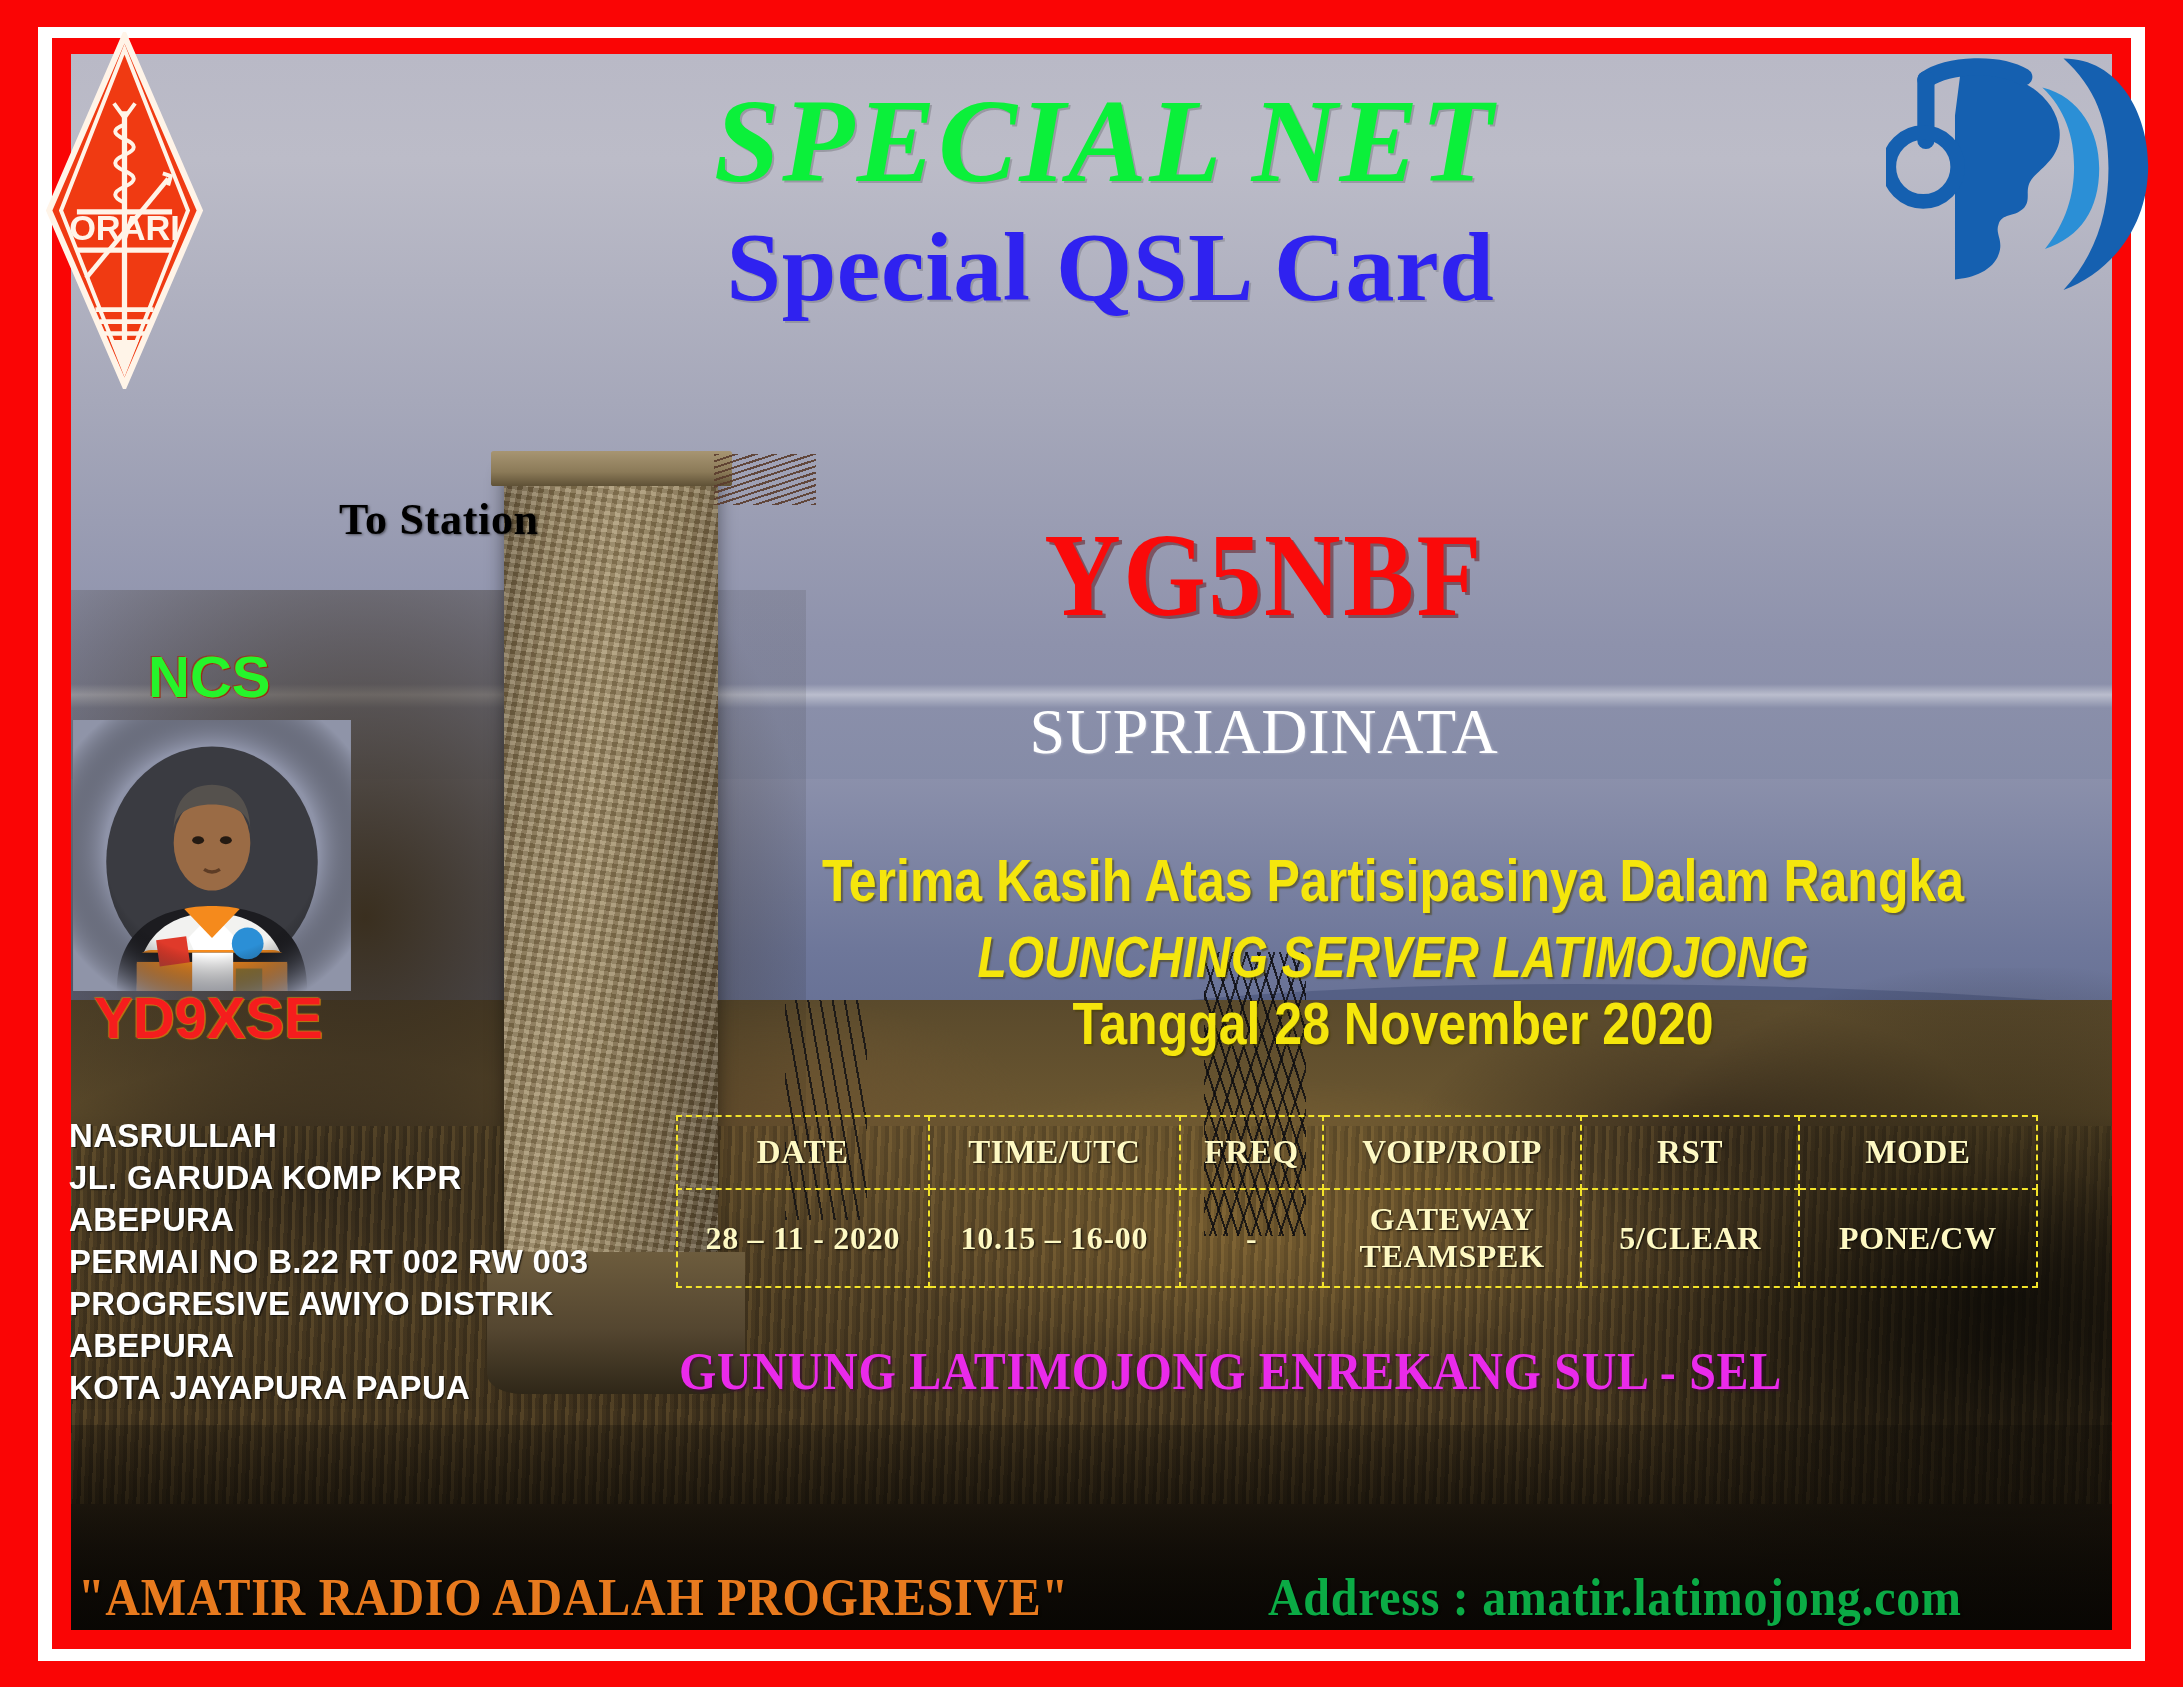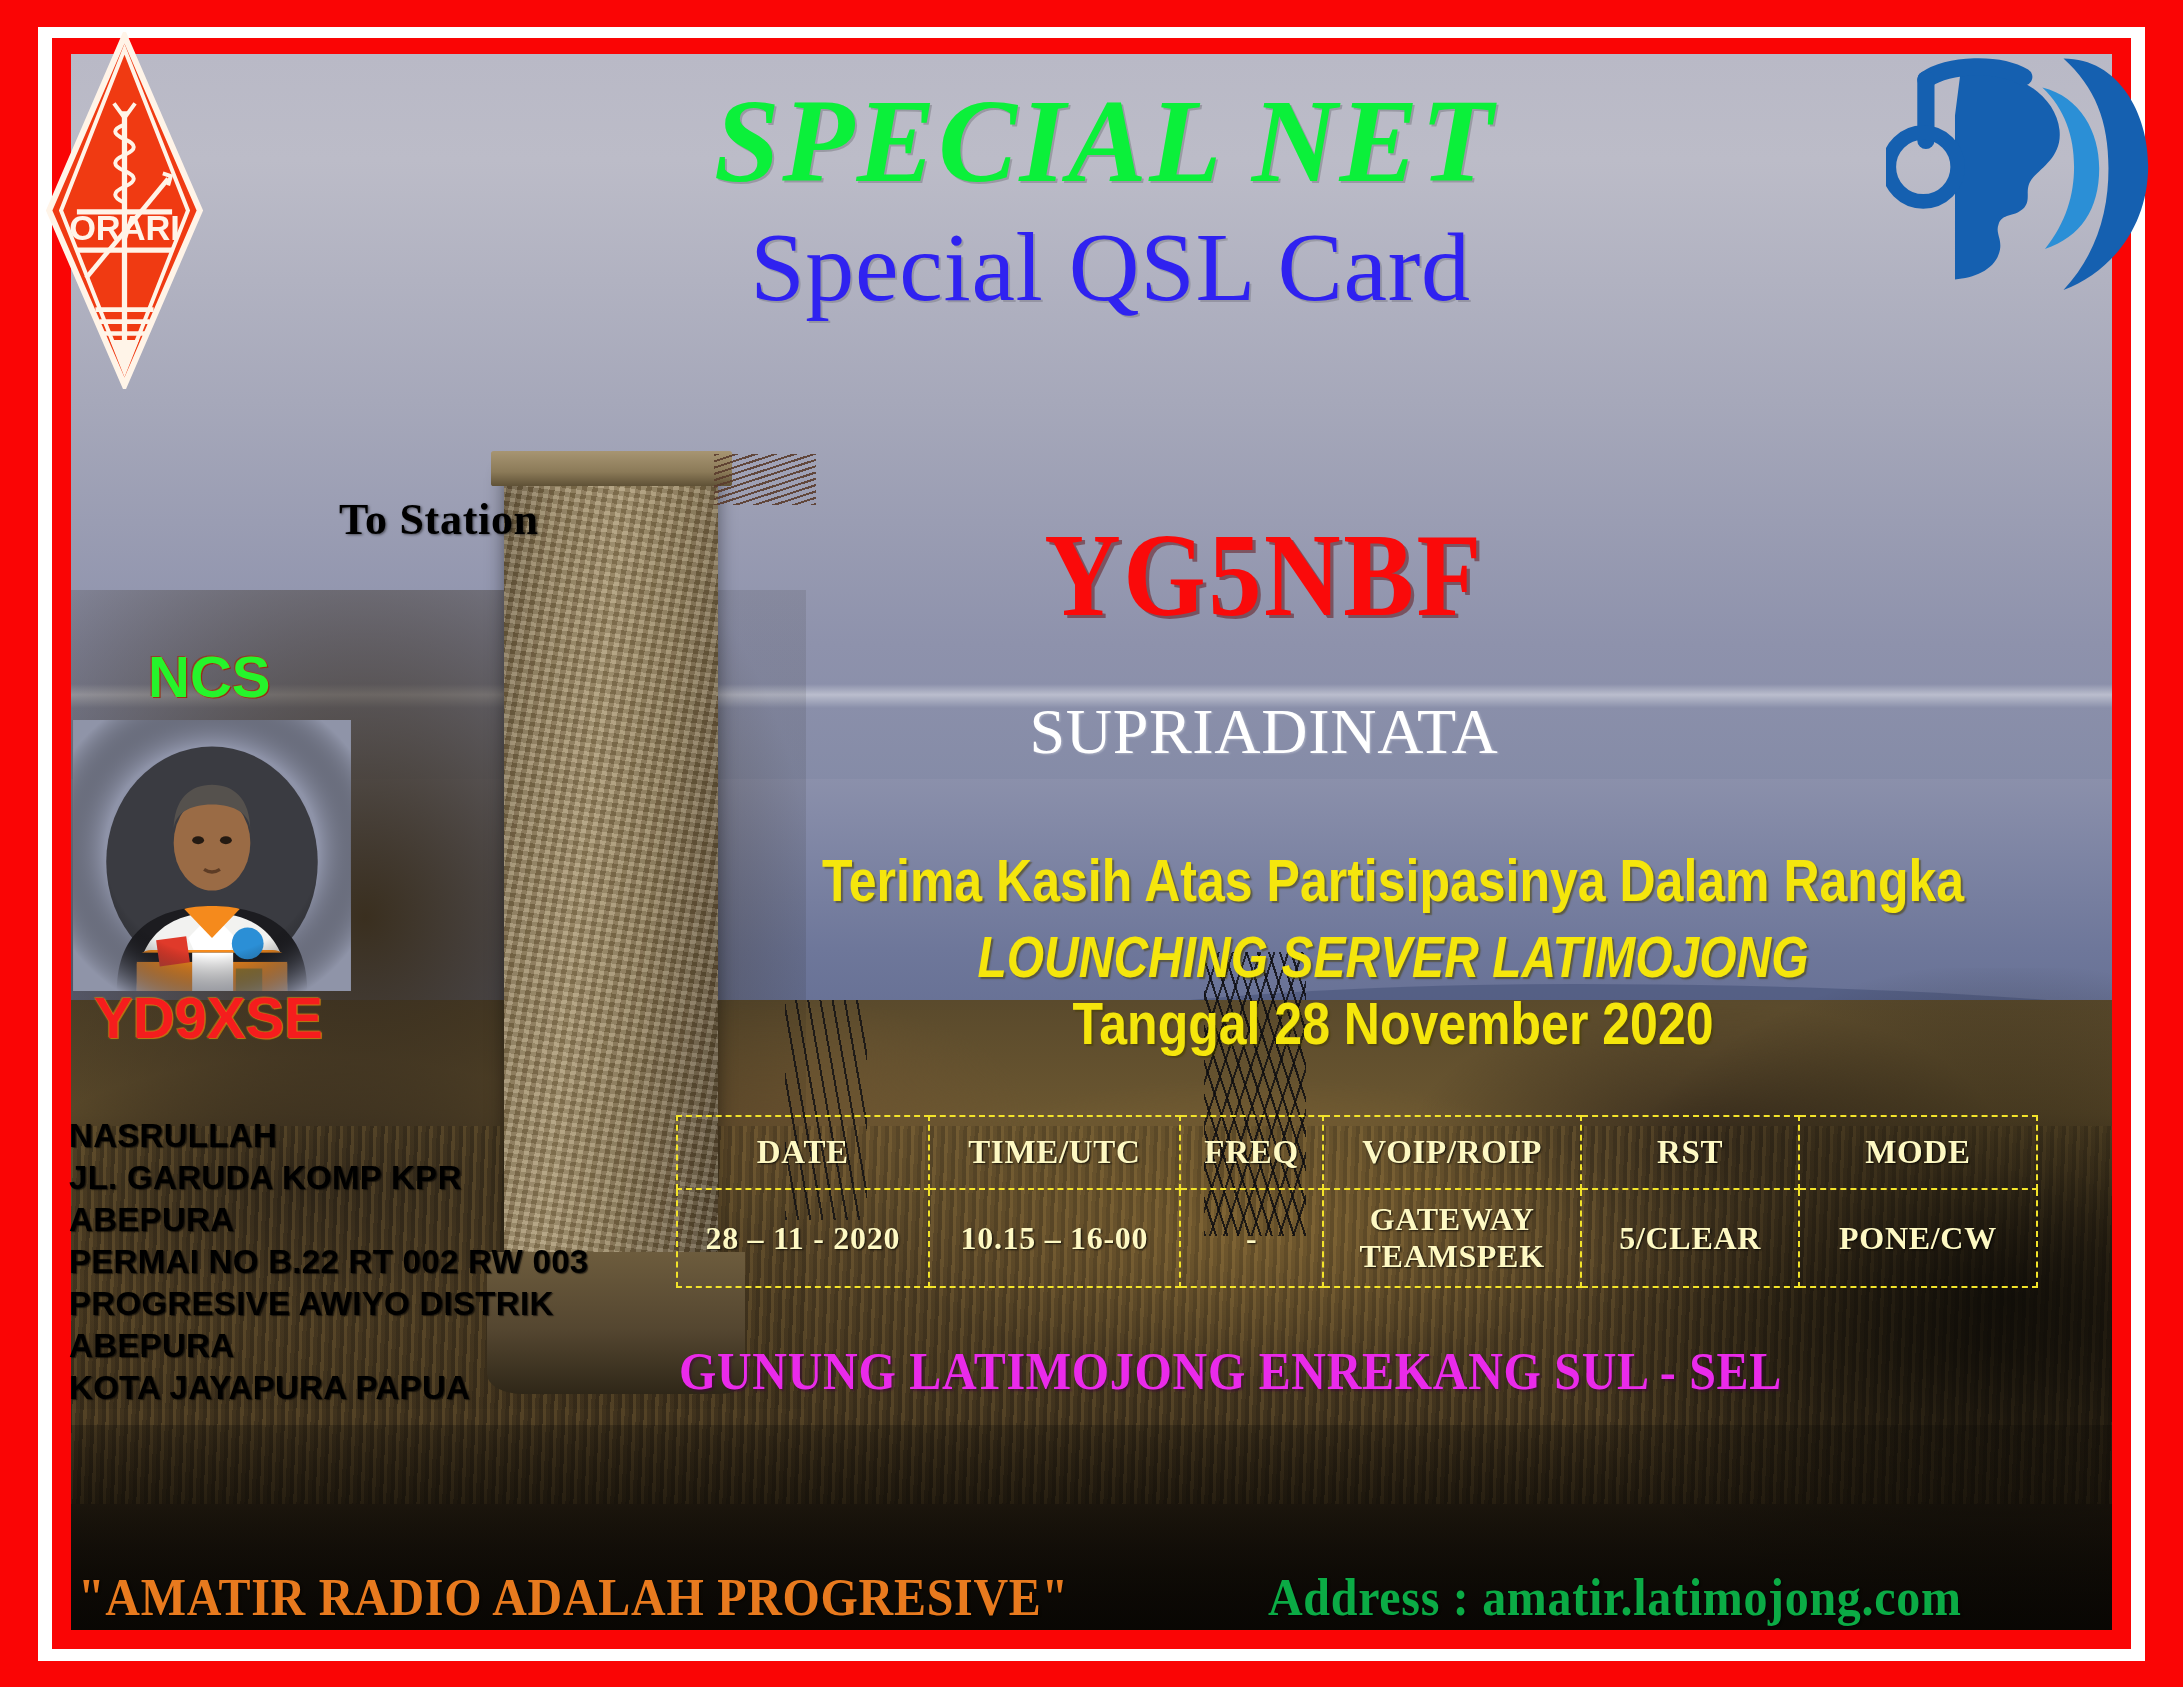--- a/index.html
+++ b/index.html
@@ -86,21 +86,21 @@
   
   .hp-logo{position:absolute;right:32px;top:36px;width:265px;height:258px;}
   .hp-logo svg{width:100%;height:100%;display:block;}
 
   
   .t-special{position:absolute;left:0;right:0;top:83px;text-align:center;
      font-family:"Liberation Serif",serif;font-weight:bold;font-style:italic;
      font-size:118px;line-height:1;color:#0bf03a;letter-spacing:2.6px;
      text-shadow:2px 2px 0 rgba(0,0,0,.18);padding-left:26.5px;}
   .t-qsl{position:absolute;left:0;right:0;top:218px;text-align:center;
-     font-family:"Liberation Serif",serif;font-weight:normal;
+     font-family:"Liberation Serif",serif;font-weight:bold;
      font-size:98px;line-height:1;color:#2f22f0;letter-spacing:0.7px;
      text-shadow:2px 2px 0 rgba(0,0,0,.15);padding-left:38px;}
 
   .t-tostation{position:absolute;left:339px;top:494px;
      font-family:"Liberation Serif",serif;font-weight:bold;font-size:44px;color:#000000;
      text-shadow:1.3px 1.3px 2.6px rgba(0,0,0,.5);letter-spacing:0.7px;}
 
   .t-call{position:absolute;left:834px;top:523px;width:860px;text-align:center;
      font-family:"Liberation Serif",serif;font-weight:bold;font-size:106px;line-height:1;
      color:#fa0a0a;letter-spacing:2.6px;
@@ -124,21 +124,21 @@
      font-weight:bold;font-size:58px;color:#25f52b;
      text-shadow:0 0 2px #d4381a,1.3px 1.3px 0 rgba(140,40,10,.9),-1.3px -1.3px 0 rgba(140,40,10,.6);margin-left:12px;}
   .op-photo{position:absolute;left:73px;top:720px;width:278px;height:271px;overflow:hidden;}
   .op-photo svg{width:100%;height:100%;display:block;}
   .ycall{position:absolute;left:94px;top:984px;font-family:"Liberation Sans",sans-serif;
      font-weight:bold;font-size:58px;color:#f51d1d;
      text-shadow:0 0 2px #e8a020,1.3px 1.3px 0 rgba(180,110,10,.85),-1.3px -1.3px 0 rgba(180,110,10,.55);}
 
   
   .addr{position:absolute;left:69px;top:1115px;font-family:"Liberation Sans",sans-serif;
-     font-weight:bold;font-size:33px;line-height:42px;color:#000000;
+     font-weight:bold;font-size:33px;line-height:42px;color:#ffffff;
      text-shadow:1.3px 1.3px 1.3px rgba(0,0,0,.65);letter-spacing:0.3px;}
   .addr div{white-space:nowrap;}
 
   
   .qtable{position:absolute;left:676px;top:1115px;width:1362px;
      border-collapse:collapse;table-layout:fixed;}
   .qtable td{border:2px dashed #f2e32a;text-align:center;vertical-align:middle;
      font-family:"Liberation Serif",serif;font-weight:bold;color:#fef9c3;
      text-shadow:1.3px 1.3px 2px rgba(0,0,0,.75);letter-spacing:0.7px;}
   .qtable tr.head td{height:69px;font-size:33px;}

